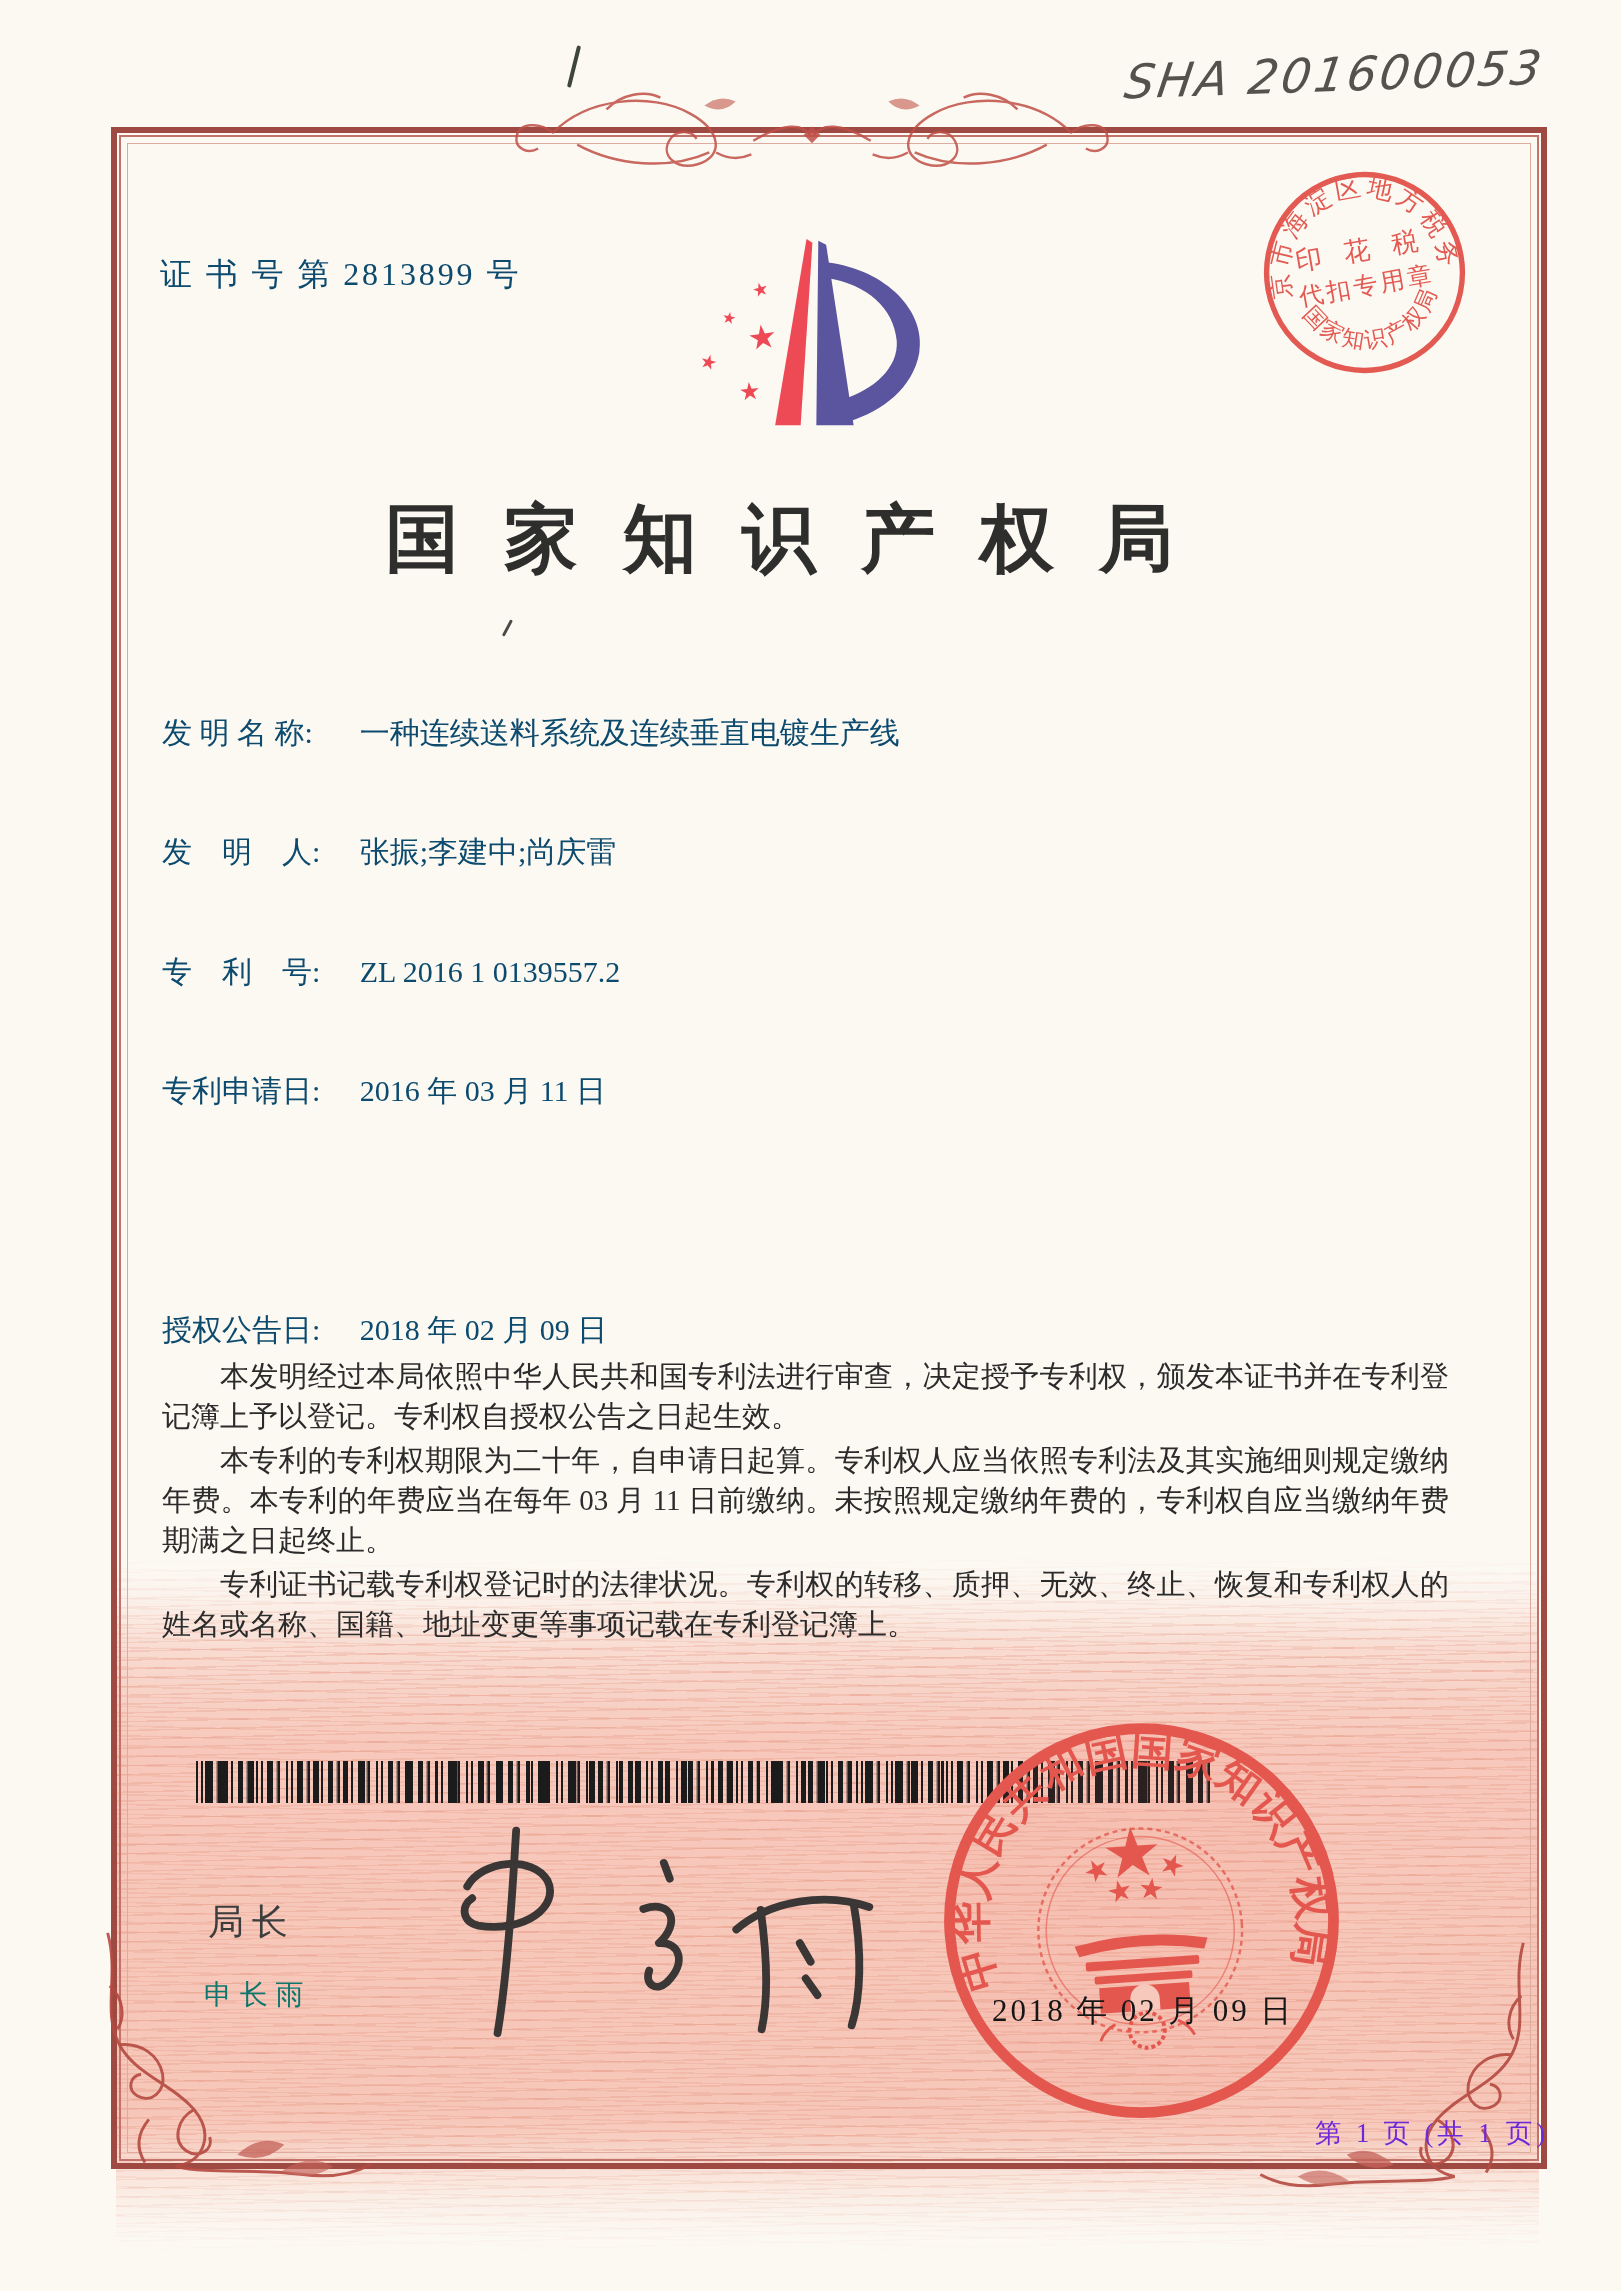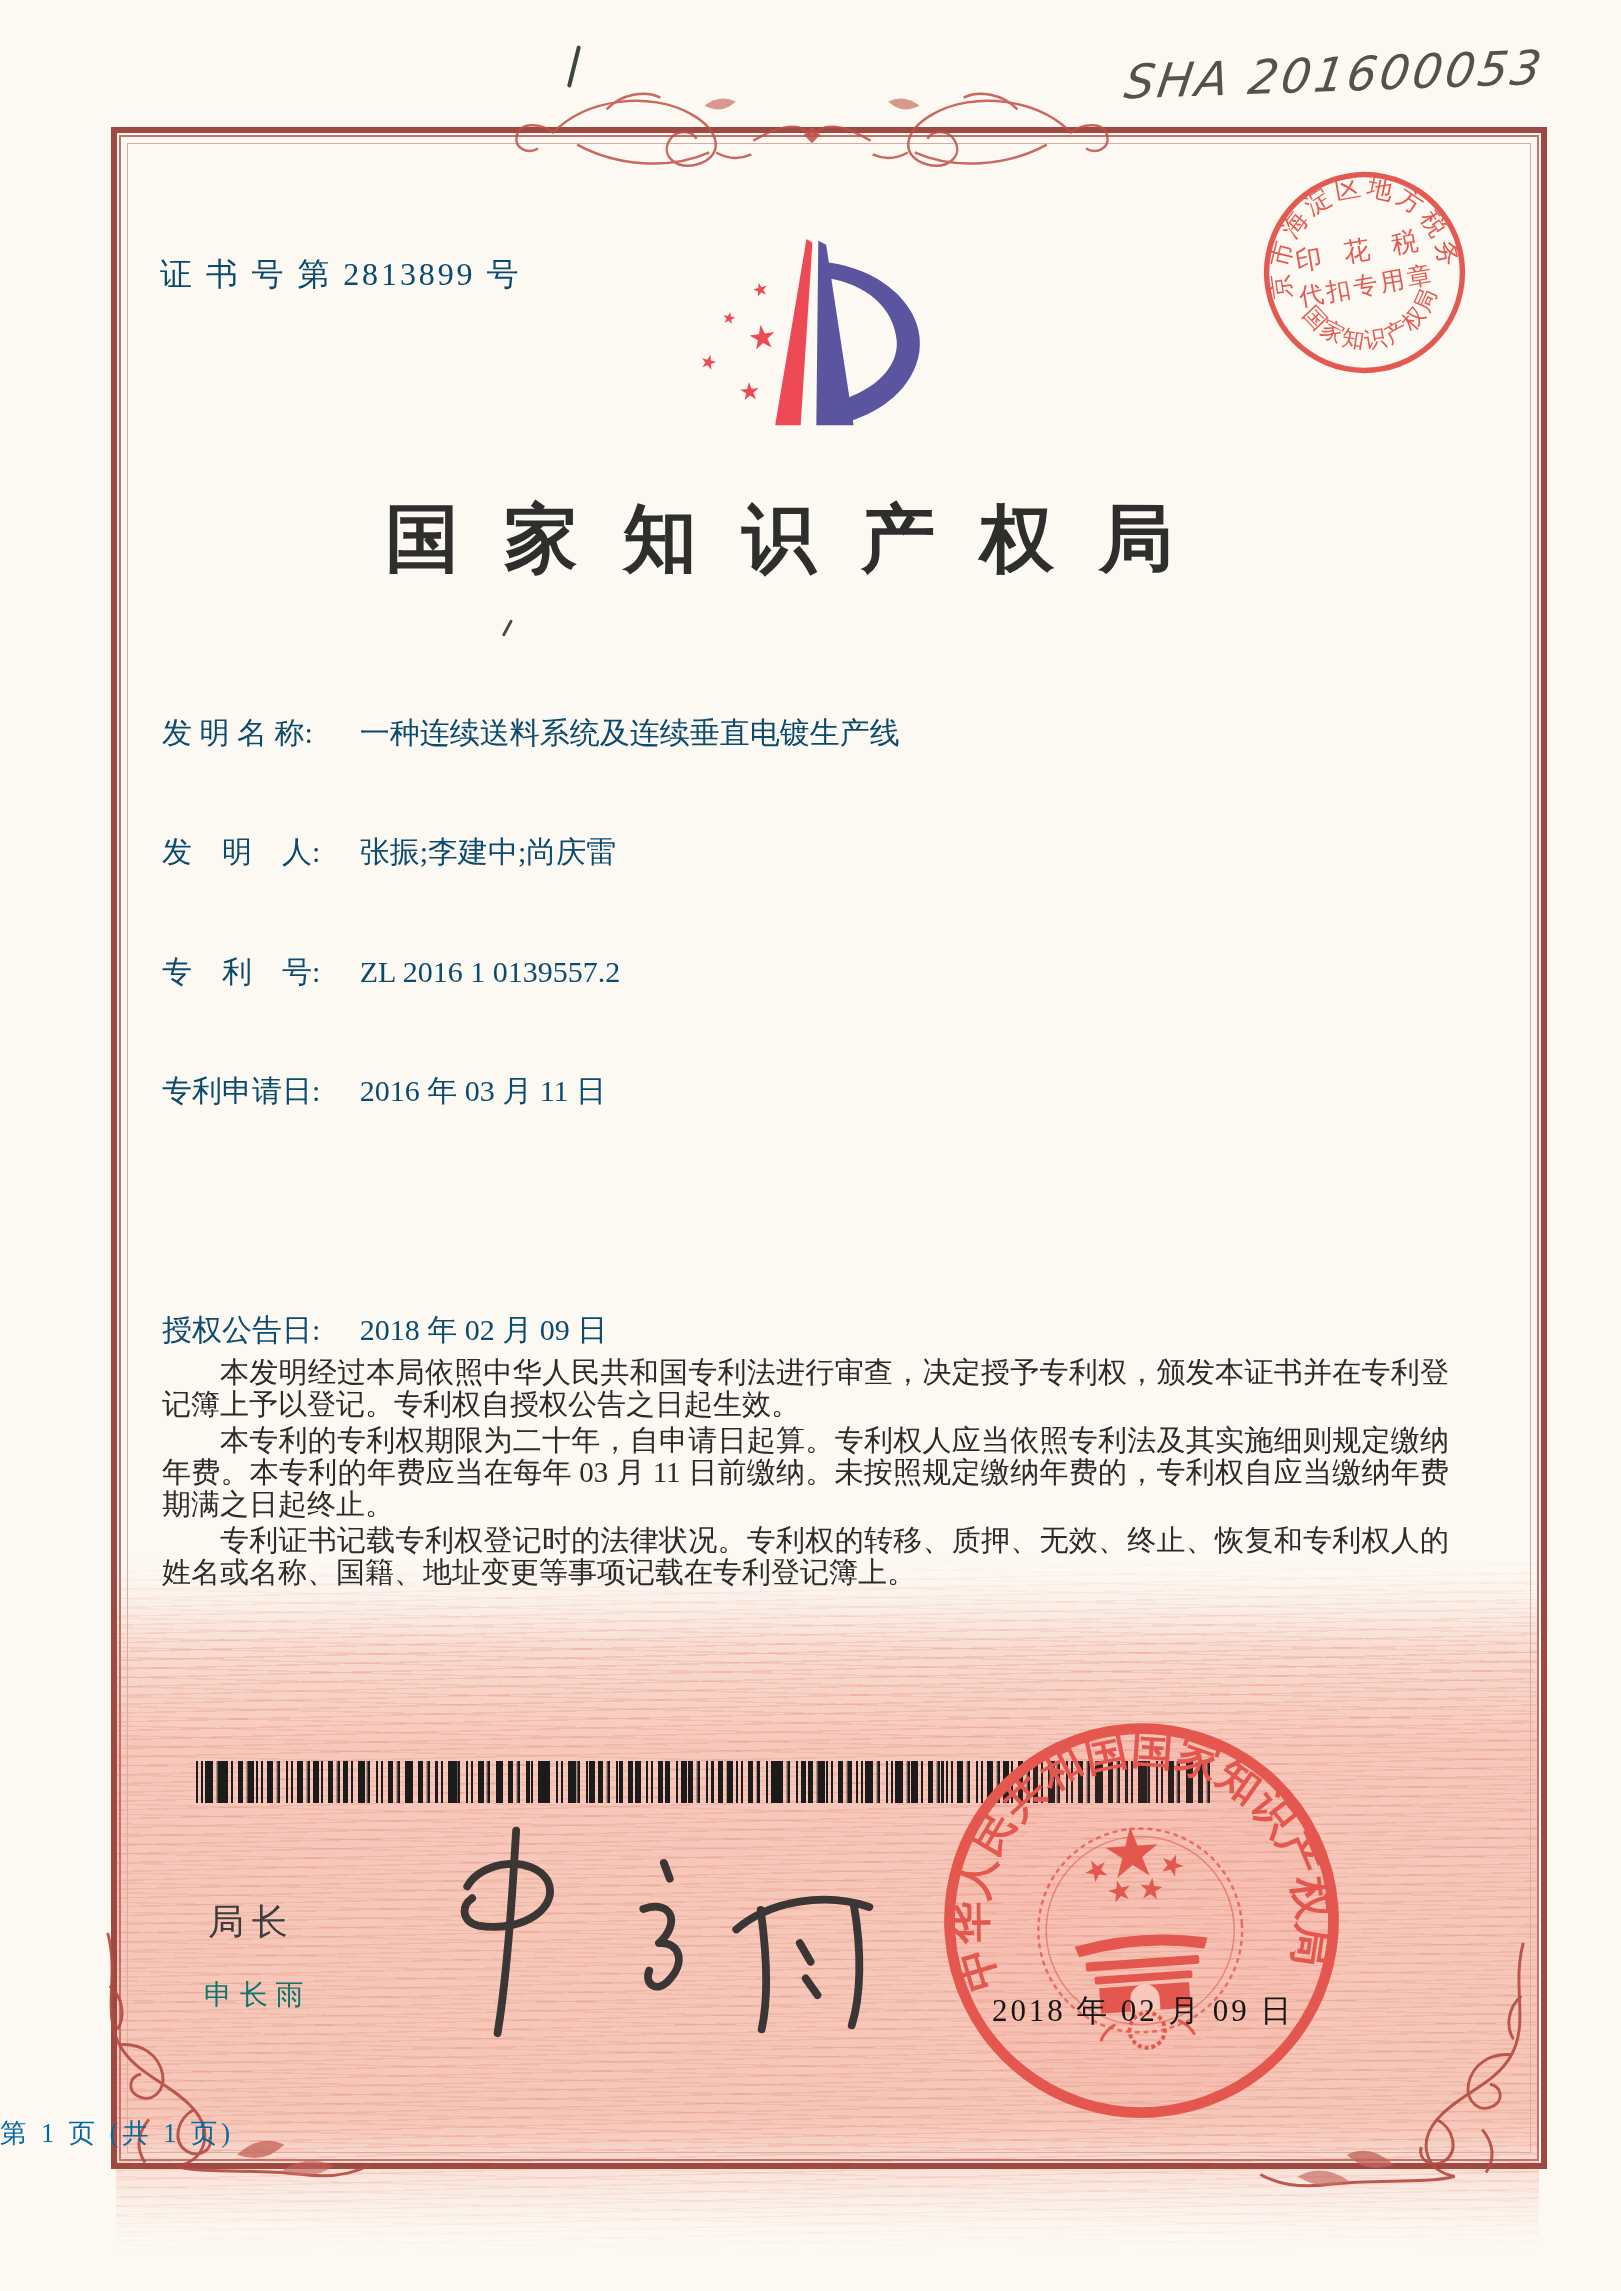--- a/index.html
+++ b/index.html
@@ -25,24 +25,24 @@
   .frame .inner1{position:absolute;inset:2px;border:2.9px solid #c2736b;}
   .frame .inner2{position:absolute;inset:9.8px;border:1px solid #dcab9f;}
   
   .cert-no{position:absolute;left:160px;top:253px;z-index:3;font-size:32px;letter-spacing:2.9px;color:#0c4a6e;}
   .title{position:absolute;left:385px;top:490px;z-index:3;font-size:74px;font-weight:700;
          letter-spacing:45px;color:#2e2e2d;white-space:nowrap;}
   .field{position:absolute;left:162px;z-index:3;font-size:30px;white-space:nowrap;color:#0c4a6e;}
   .field .lab{display:inline-block;min-width:184px;}
   .field .val{margin-left:13.7px;}
   .paras{position:absolute;left:162px;top:1356px;width:1287px;z-index:3;
-         font-size:29px;line-height:32px;text-align:justify;color:#2b2b2b;}
+         font-size:29px;line-height:40px;text-align:justify;color:#2b2b2b;}
   .paras p{margin:0 0 3.9px 0;text-indent:2em;}
-  .footer{position:absolute;left:0;top:2115px;width:1549px;text-align:left;z-index:3;
-          font-size:26.5px;letter-spacing:3.9px;color:#0369a1;}
+  .footer{position:absolute;left:0;top:2115px;width:1549px;text-align:right;z-index:3;
+          font-size:26.5px;letter-spacing:3.9px;color:#6d28d9;}
   
   .hand-code{position:absolute;left:1125px;top:47px;z-index:3;
              font-family:"DejaVu Sans",sans-serif;font-style:italic;
              font-size:47px;letter-spacing:2.9px;color:#55524e;
              transform:rotate(-2deg) skewX(-10deg);}
   .pen-tick{position:absolute;left:572px;top:45px;width:3.9px;height:43px;background:#3e463c;
             border-radius:2.9px;transform:rotate(14deg);z-index:3;}
   .small-tick{position:absolute;left:506px;top:619px;width:2.9px;height:17.6px;background:#4a4a4a;
               border-radius:2px;transform:rotate(28deg);z-index:3;}
   

